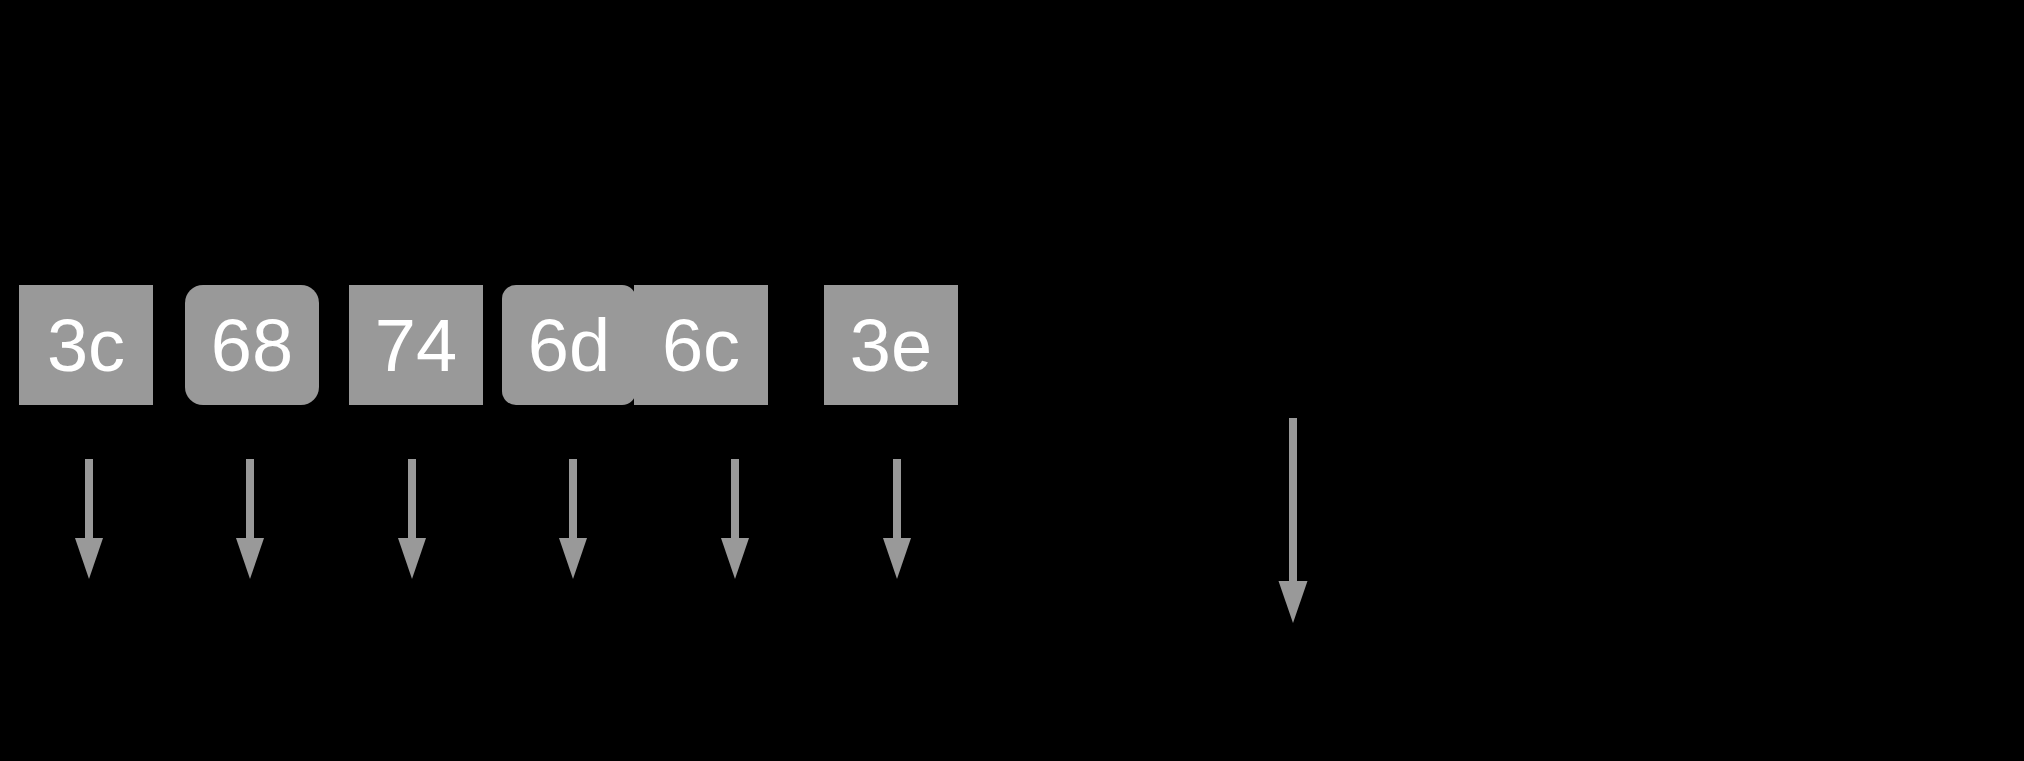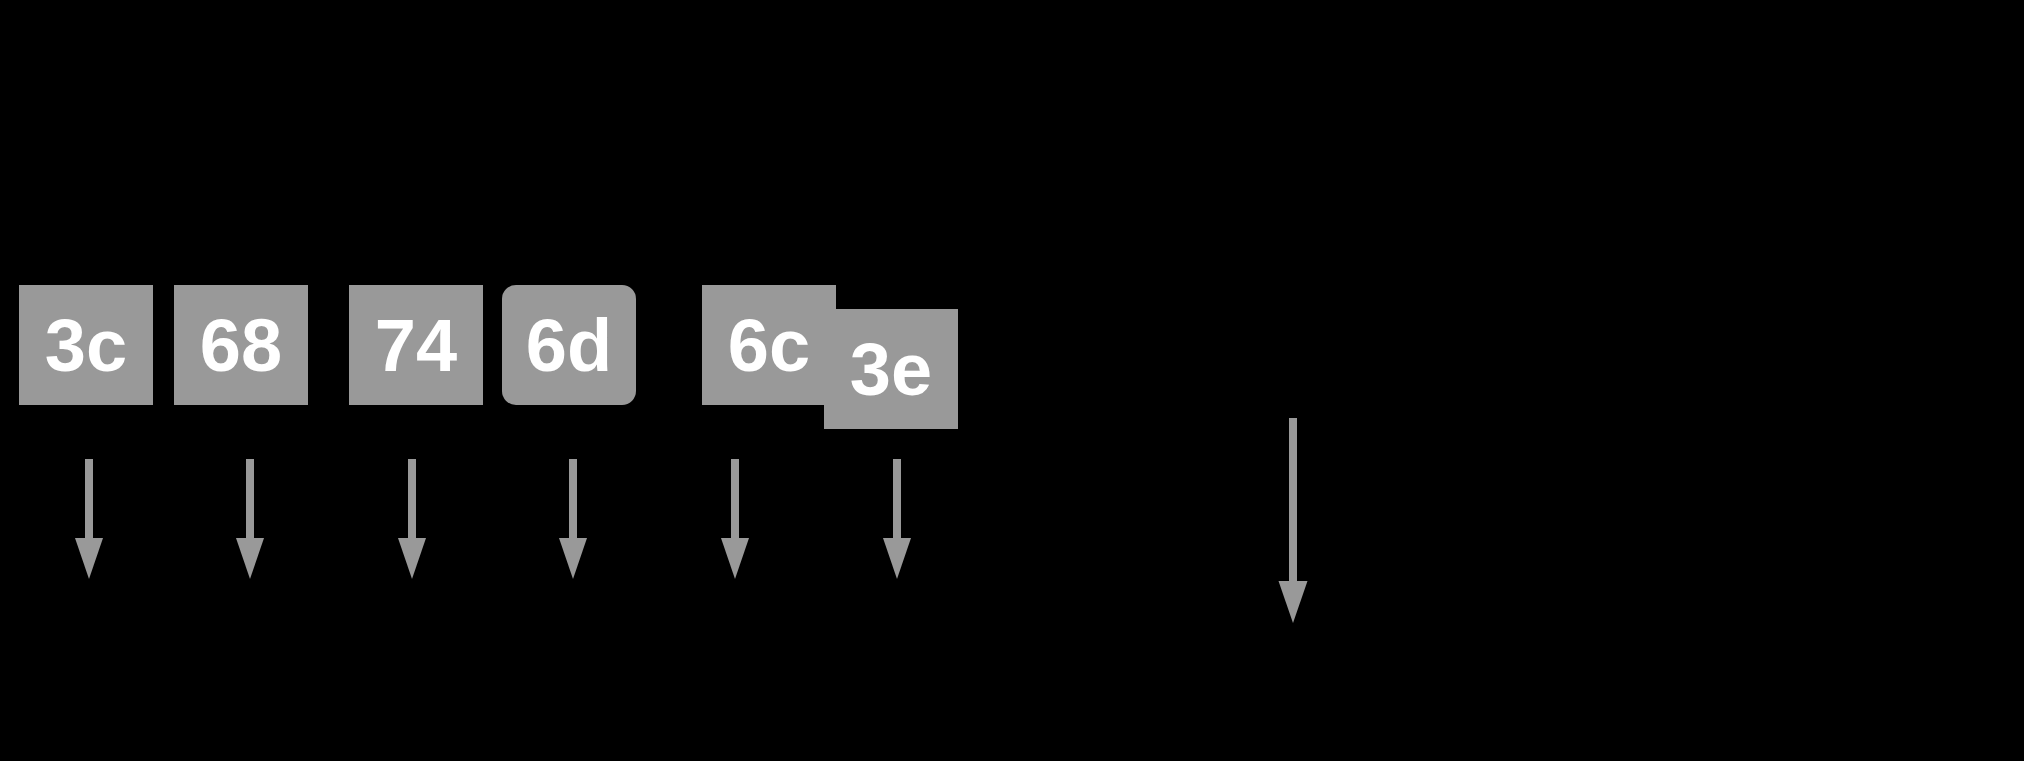--- a/index.html
+++ b/index.html
@@ -27,21 +27,21 @@
     align-items: center;
     justify-content: center;
     width: 134px;
     height: 120px;
     line-height: 1;
   }
   .byte-label {
     color: #ffffff;
     font-family: "Liberation Sans", sans-serif;
     font-size: 74px;
-    font-weight: 700;
+    font-weight: 400;
     letter-spacing: 0px;
     line-height: 1;
     white-space: nowrap;
     
     transform: translateY(1px);
   }
   
   .arrow {
     position: absolute;
     pointer-events: none;
@@ -53,33 +53,33 @@
 </style>
 </head>
 <body>
 
 <div id="canvas">
 
   <div id="byte-row">
       <div class="byte-box" style="left: 19px; top: 285px;">
         <span class="byte-label">3c</span>
       </div>
-      <div class="byte-box" style="left: 174px; top: 285px;">
+      <div class="byte-box" style="left: 185px; top: 285px; border-radius: 18px;">
         <span class="byte-label">68</span>
       </div>
       <div class="byte-box" style="left: 349px; top: 285px;">
         <span class="byte-label">74</span>
       </div>
       <div class="byte-box" style="left: 502px; top: 285px; border-radius: 14px;">
         <span class="byte-label">6d</span>
       </div>
-      <div class="byte-box" style="left: 702px; top: 285px;">
+      <div class="byte-box" style="left: 634px; top: 285px;">
         <span class="byte-label">6c</span>
       </div>
-      <div class="byte-box" style="left: 824px; top: 285px; margin-top: 24px;">
+      <div class="byte-box" style="left: 824px; top: 285px;">
         <span class="byte-label">3e</span>
       </div>
     </div>
 
   <div id="byte-arrow-row">
       <div class="arrow" style="left: 63.5px; top: 459px;">
         <svg width="50" height="124" viewBox="0 0 50 124">
           <rect x="21" y="0" width="8" height="81" fill="#999999"></rect>
           <polygon points="11,79 39,79 25,120" fill="#999999"></polygon>
         </svg>

